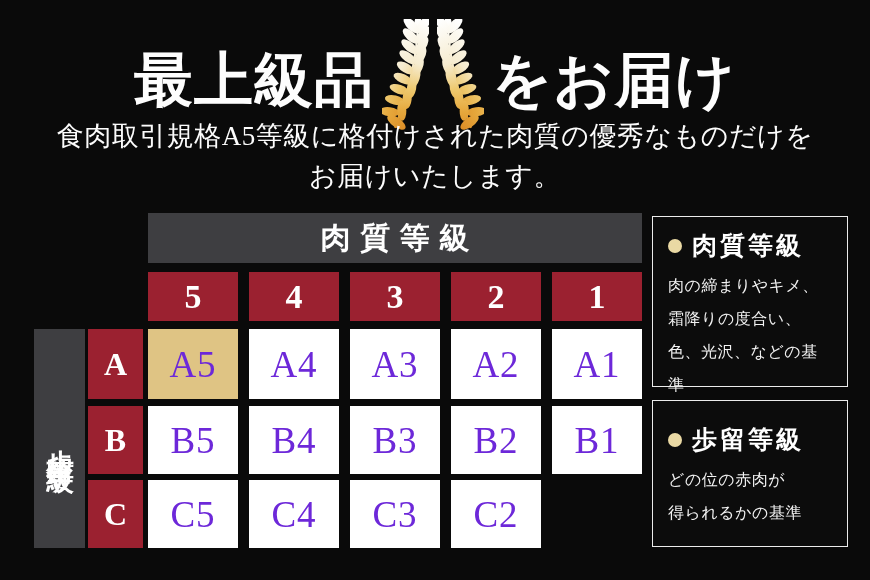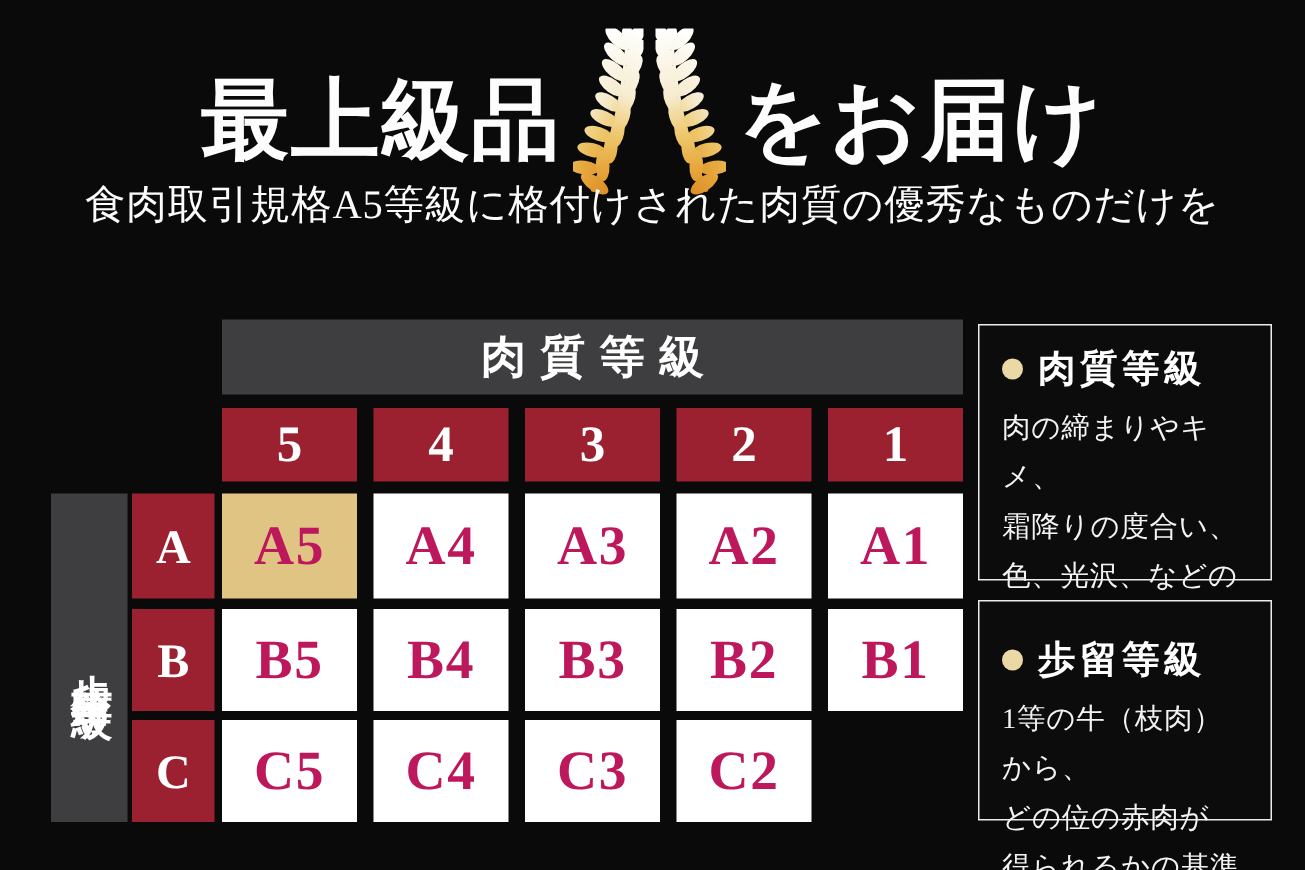--- a/index.html
+++ b/index.html
@@ -64,22 +64,22 @@
   .num, .lab, .cell { display:flex; align-items:center; justify-content:center; }
   .num {
     grid-row:3; background:#9b2130; color:#fff;
     font-size:34px; font-weight:bold;
   }
   .lab {
     grid-column:3; background:#9b2130; color:#fff;
     font-size:32px; font-weight:bold;
   }
   .cell {
-    background:#ffffff; color:#be185d;
-    font-size:37px; font-weight:700; letter-spacing:1px;
+    background:#ffffff; color:#6d28d9;
+    font-size:37px; font-weight:400; letter-spacing:1px;
   }
   .cell.gold { background:#dfc484; }
   .cc0{grid-column:5}.cc1{grid-column:7}.cc2{grid-column:9}.cc3{grid-column:11}.cc4{grid-column:13}
   .rr0{grid-row:5}.rr1{grid-row:7}.rr2{grid-row:9}
 
   
   .panel {
     position:absolute; left:652px; width:196px;
     border:1.5px solid #ececec; background:#0c0c0c;
     padding:12px 15px 0 15px; color:#f3f3f3;
@@ -88,21 +88,21 @@
   .panel.p2 { top:400px; height:147px; padding-top:22px; }
   .panel h3 {
     display:flex; align-items:center; gap:10px;
     color:#ffffff; font-size:25px; font-weight:bold; letter-spacing:3px;
     margin-bottom:7px;
   }
   .bullet {
     width:14px; height:14px; border-radius:50%;
     background:#ead9a4; flex:0 0 auto;
   }
-  .panel p span { display:block; font-size:19px; line-height:33px; letter-spacing:0.5px; }
+  .panel p span { display:block; font-size:16px; line-height:33px; letter-spacing:0.5px; }
 </style>
 </head>
 <body>
 
 <svg width="0" height="0" style="position:absolute">
   <defs>
     <linearGradient id="wg" x1="0" y1="0" x2="0" y2="106" gradientUnits="userSpaceOnUse">
       <stop offset="0" stop-color="#ffffff"></stop>
       <stop offset="0.40" stop-color="#f6ecd0"></stop>
       <stop offset="0.62" stop-color="#eec96f"></stop>
@@ -147,20 +147,21 @@
     <span class="ornament flip">
       <svg viewBox="0 0 44 106">
           <use href="#wheat"></use>
         </svg>
     </span>
     <span class="t-side">をお届け</span>
   </header>
 
   <p class="subtitle">
     <span>食肉取引規格A5等級に格付けされた肉質の優秀なものだけを</span>
+    <span>お届けいたします。</span>
   </p>
 
   <section class="grade-grid">
     <div class="gg-colhead">肉質等級</div>
     <div class="gg-rowhead">歩留等級</div>
 
     <div class="num cc0">5</div>
     <div class="num cc1">4</div>
     <div class="num cc2">3</div>
     <div class="num cc3">2</div>
@@ -200,19 +201,18 @@
       <span>最上級品</span>
     </p>
   </aside>
 
   <aside class="panel p2">
     <h3>
       <span class="bullet"></span>
       <span>歩留等級</span>
     </h3>
     <p>
-      <span>1等の牛（枝肉）から、</span>
       <span>どの位の赤肉が</span>
       <span>得られるかの基準</span>
     </p>
   </aside>
 
 </div>
 
 </body></html>

